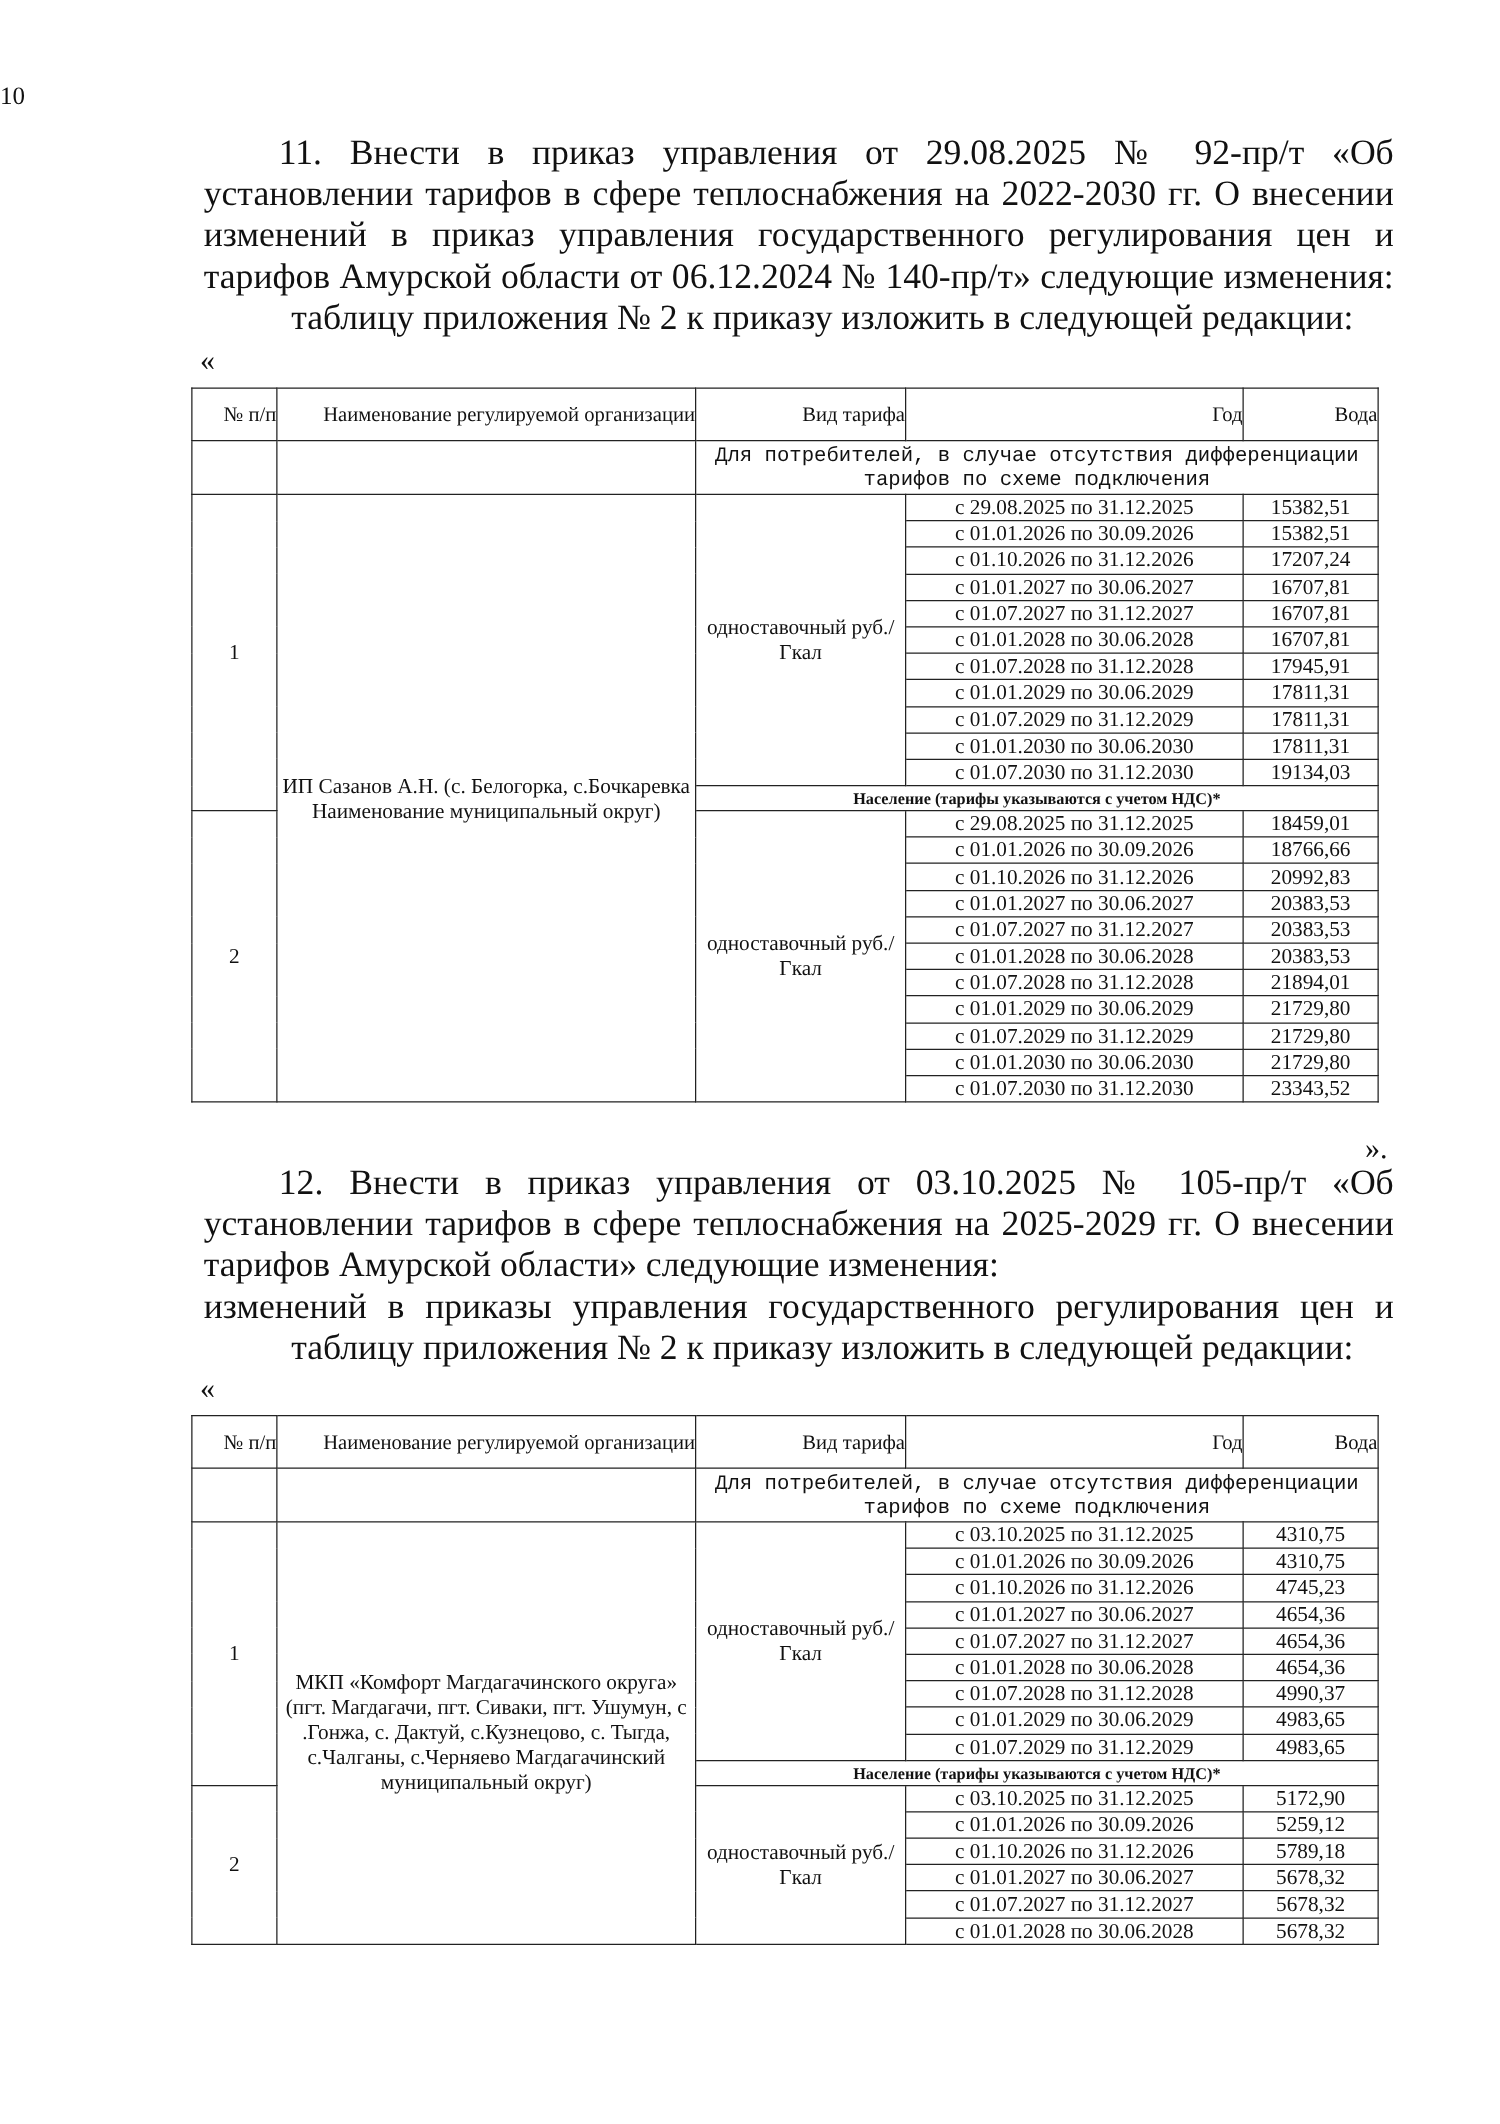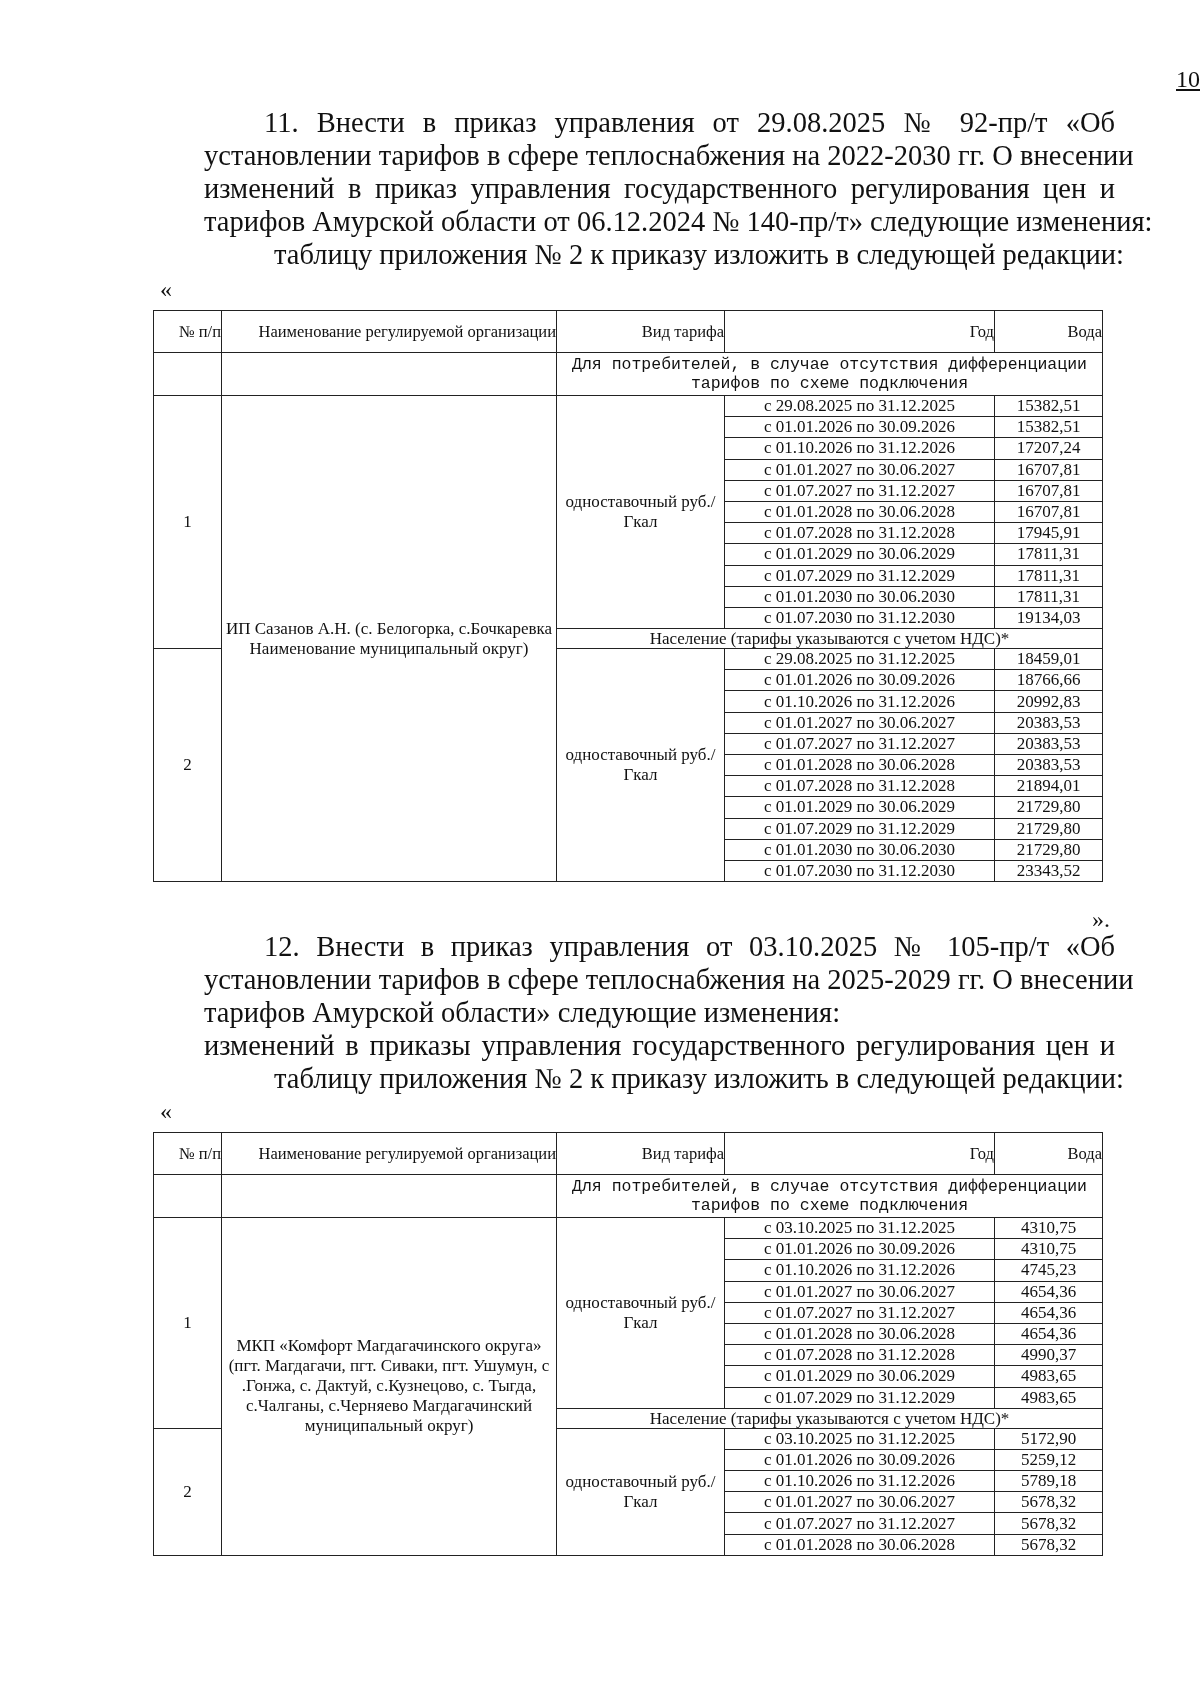--- a/index.html
+++ b/index.html
@@ -1,31 +1,31 @@
 <!DOCTYPE html>
 <html><head>
 <meta charset="utf-8">
 <style>
   html, body { margin: 0; padding: 0; background: #ffffff; }
   body { width: 1200px; height: 1699px; position: relative; overflow: hidden;
          font-family: "Liberation Serif", "DejaVu Serif", serif; color: #111; }
-  .page-num { position: absolute; top: 66px; left: 0; width: 1200px; text-align: right; font-size: 24px; text-decoration: underline; }
+  .page-num { position: absolute; top: 66px; left: 0; width: 1200px; text-align: left; font-size: 20px; }
   .para { position: absolute; left: 163px; width: 952px; font-size: 28.5px; line-height: 33px; text-align: justify; }
-  .para .line { display: block; text-align: justify; text-align-last: justify; white-space: nowrap; margin-left: 41px; }
+  .para .line { display: block; text-align: justify; text-align-last: justify; white-space: nowrap; }
   .para .line.last { text-align-last: left; }
   .para .line.indent { padding-left: 72px; }
   .para .line.tail { text-align-last: left; padding-left: 72px; }
   .quote { position: absolute; font-size: 24px; }
   table.tariff { position: absolute; left: 153px; width: 949px; border-collapse: collapse; table-layout: fixed;
                  font-size: 16.5px; }
   table.tariff td { border: 1.6px solid #222; padding: 0; text-align: center; vertical-align: middle; line-height: 19px; }
   table.tariff tr.hdr td { height: 41px; text-align: right; }
   table.tariff tr.grp td { height: 42px; font-family: Liberation Mono, monospace; }
   table.tariff tr.dr td { height: 20.2px; line-height: 20px; font-size: 17px; }
-  table.tariff tr.pop td { height: 19px; line-height: 19px; font-size: 17px; }
+  table.tariff tr.pop td { height: 19px; line-height: 19px; font-size: 13px; font-weight: bold; }
   .wrap { white-space: normal; }
   .org { line-height: 22px; font-size: 17px; }
   .vid { font-size: 16.5px; line-height: 21px; }
 </style>
 </head>
 <body>
 
 <div class="page-num">10</div>
 
 <div class="para" style="top:106px;">

